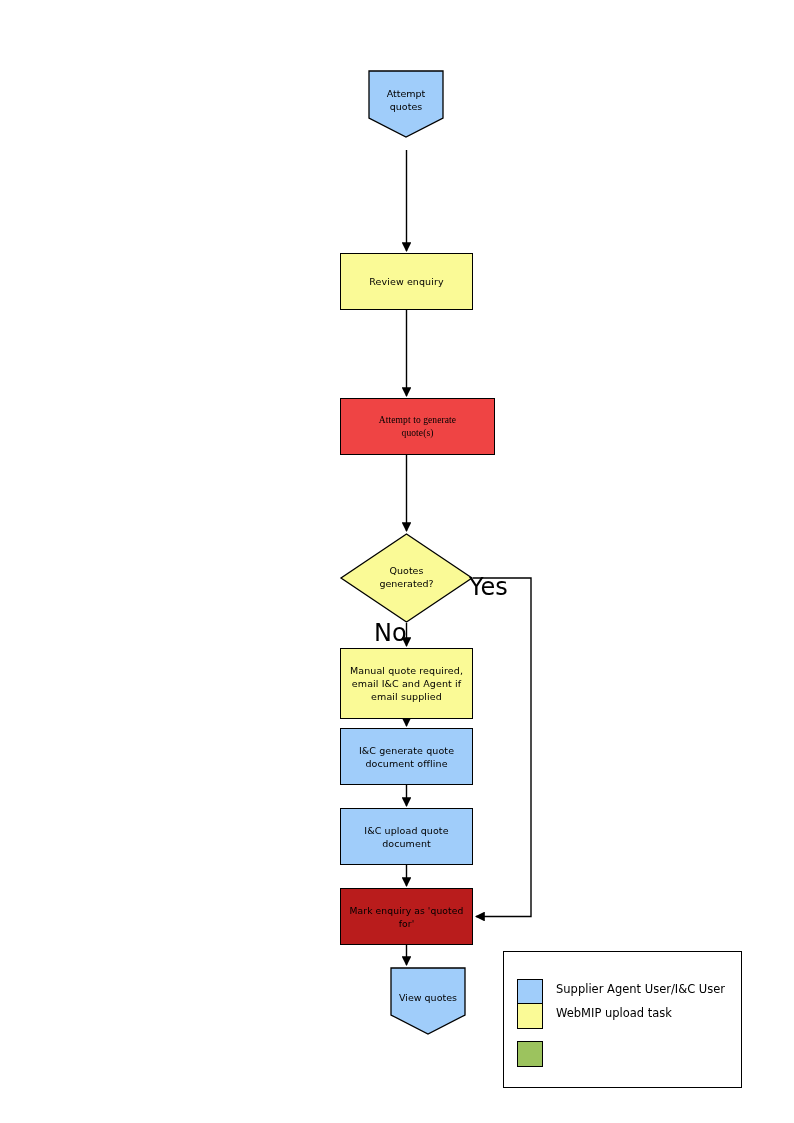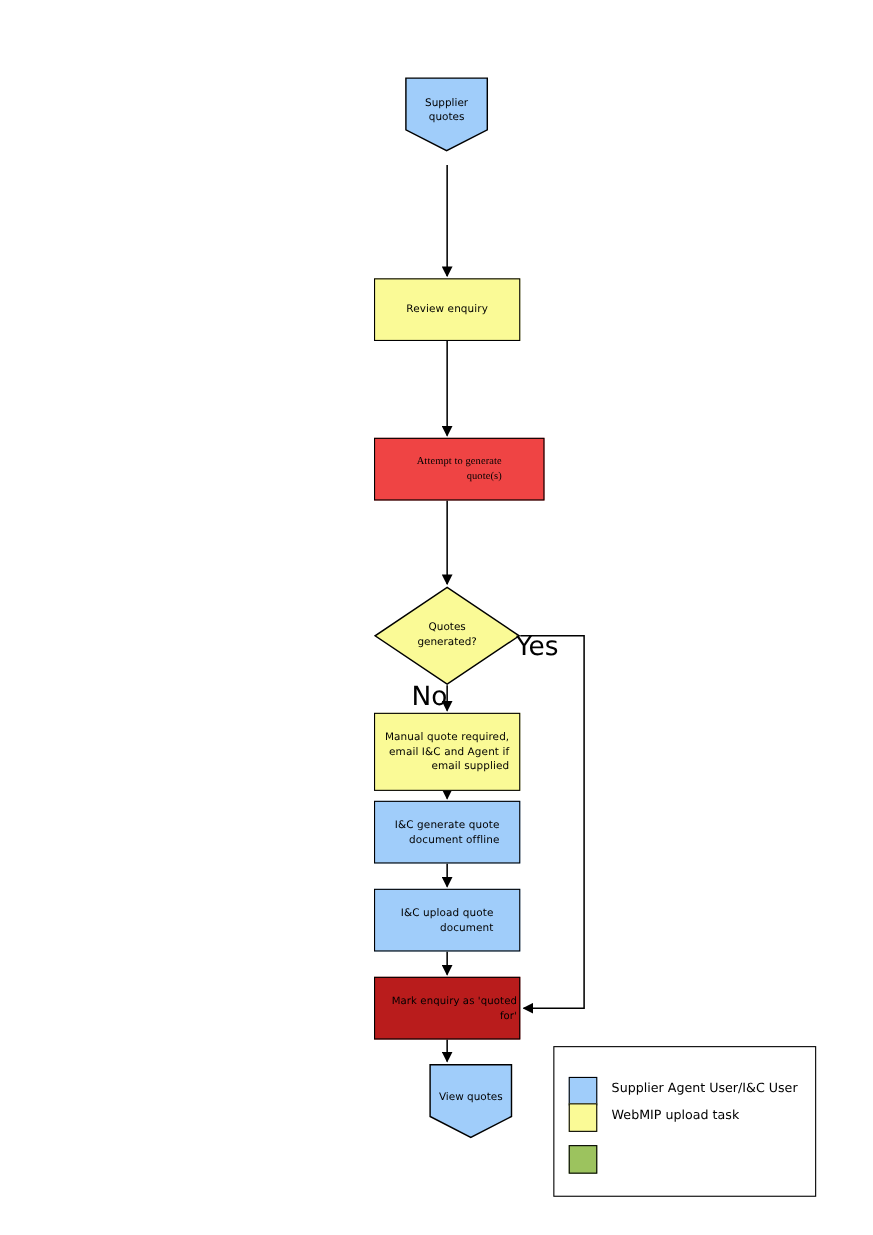--- a/index.html
+++ b/index.html
@@ -19,21 +19,21 @@
     left: 0; top: 0;
     width: 794px;
     height: 1123px;
   }
   .node {
     position: absolute;
     box-sizing: border-box;
     display: flex;
     align-items: center;
     justify-content: center;
-    text-align: right;
+    text-align: center;
     color: #000000;
     font-size: 9.5px;
     line-height: 13px;
     letter-spacing: 0.1px;
     z-index: 3;
   }
   .rect {
     border: 1.3px solid #000000;
   }
   .node .label {
@@ -143,21 +143,21 @@
     <path d="M 406.5 865 L 406.5 886"></path>
     <path d="M 406.5 945 L 406.5 965"></path>
     <path d="M 473 578 L 531 578 L 531 916.5 L 476 916.5"></path>
   </g>
 </svg>
 
 <div class="pent" style="left:368px; top:70px; width:76px; height:68px;">
   <svg width="76" height="68" viewBox="0 0 76 68" xmlns="http://www.w3.org/2000/svg">
     <polygon points="1,1 75,1 75,48 38,67 1,48" fill="#a0cdfa" stroke="#000000" stroke-width="1.3"></polygon>
   </svg>
-  <div class="ptext" style="top:17px;">Supplier
+  <div class="ptext" style="top:17px;">Attempt
 quotes</div>
 </div>
 
 <div class="node rect" style="left:340px; top:253px; width:133px; height:57px; background:#fafa96;">
   <span class="label">Review enquiry</span>
 </div>
 
 <div class="node rect" style="left:340px; top:398px; width:155px; height:57px; background:#ef4444;font-family:Liberation Serif, serif;">
   <span class="label">Attempt to generate
 quote(s)</span>

